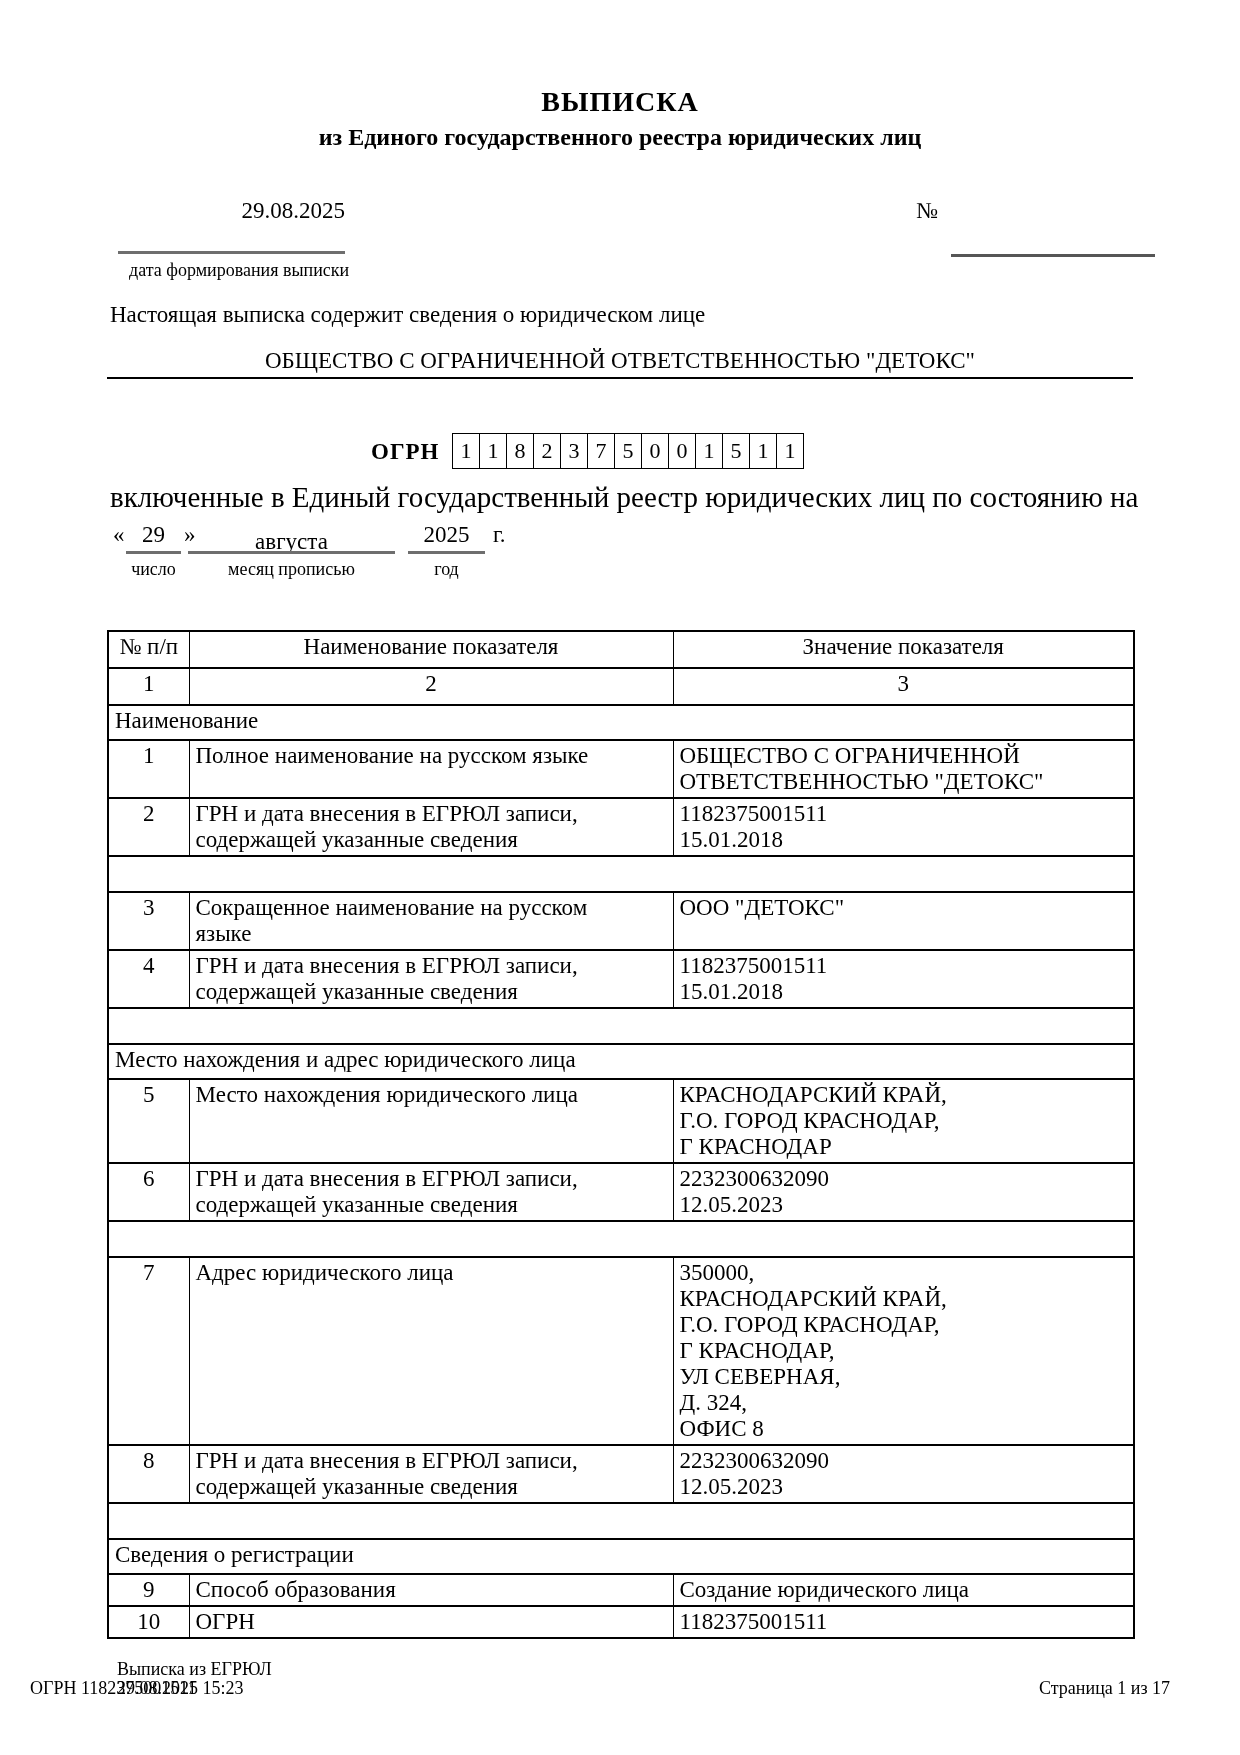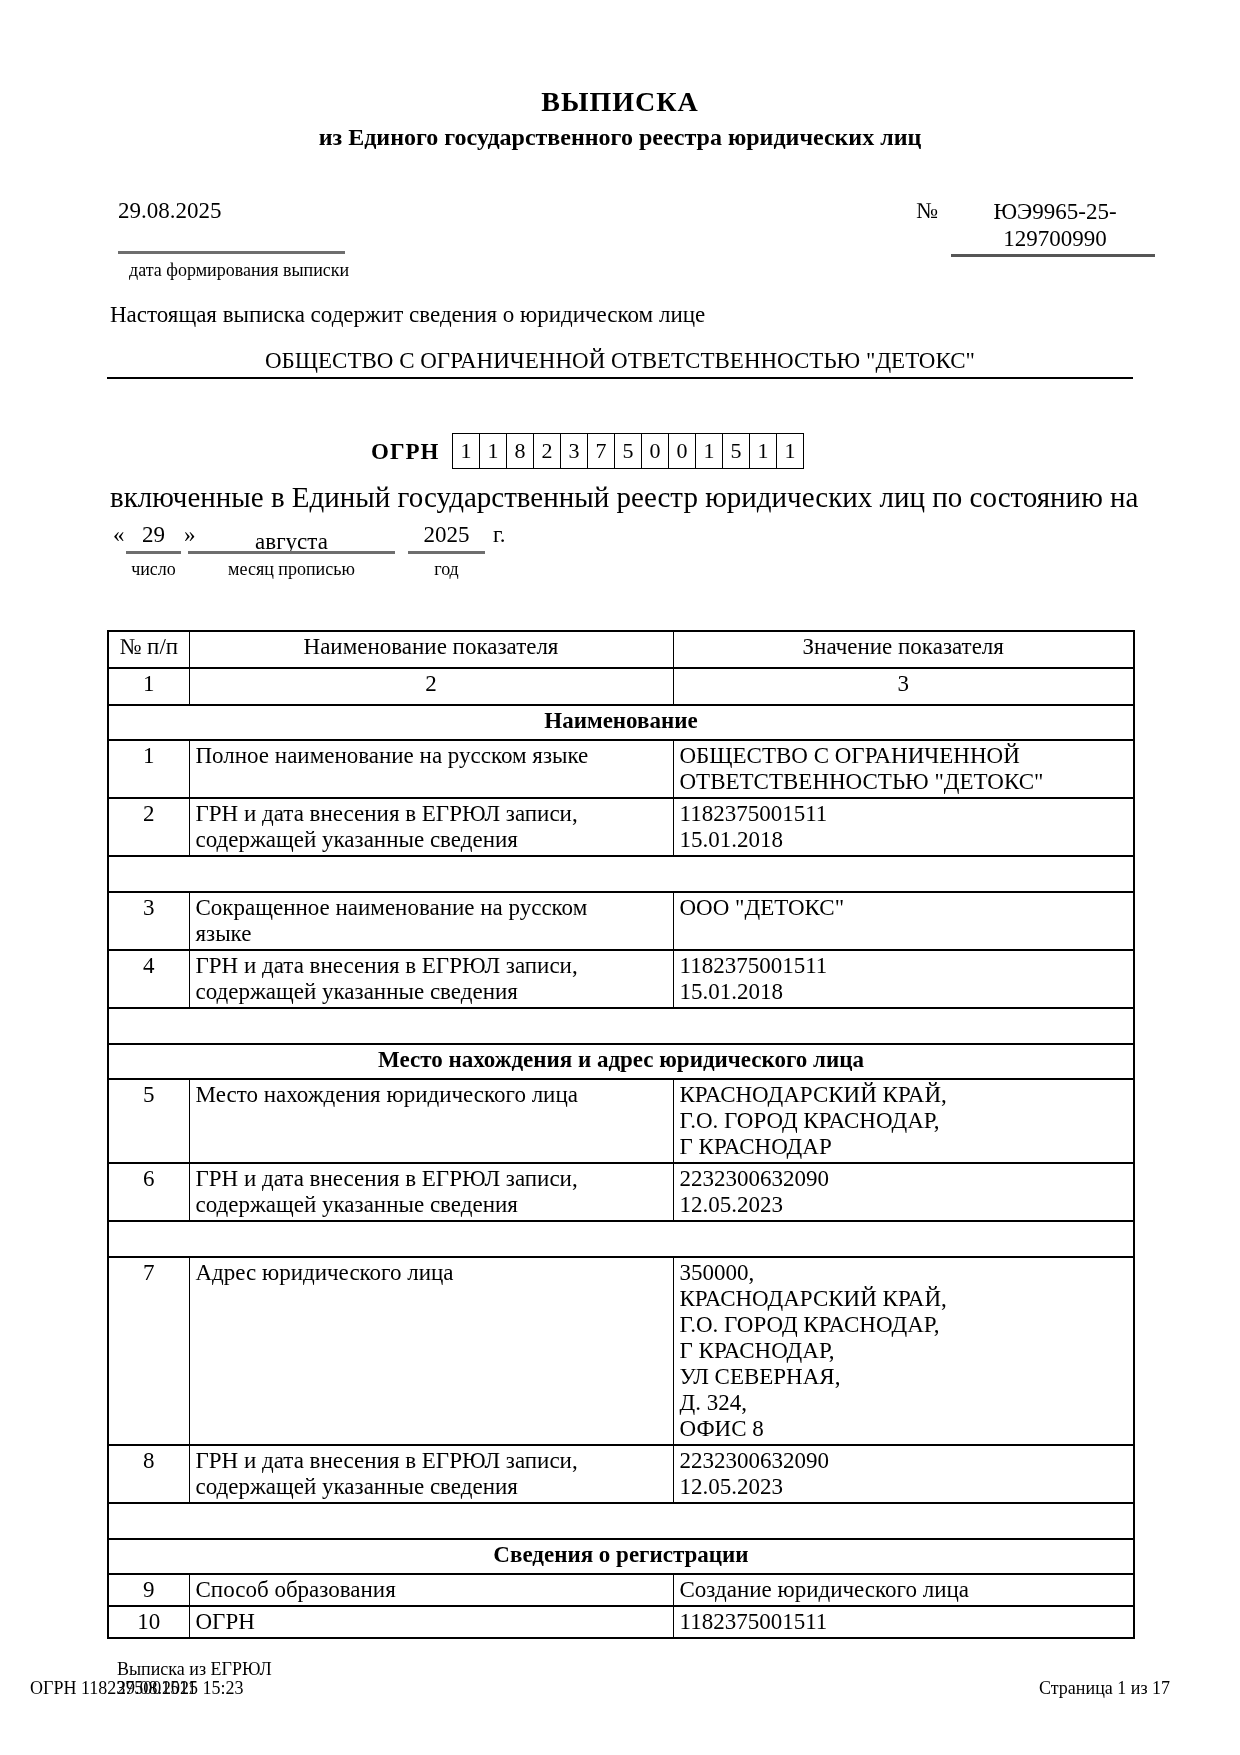--- a/index.html
+++ b/index.html
@@ -21,21 +21,21 @@
     font-size:28px;
     letter-spacing:1px;
   }
   .subtitle{
     top:124px;left:0;right:0;
     text-align:center;
     font-weight:bold;
     font-size:24px;
   }
 
-  .formation-date{top:198px;left:118px;width:227px;text-align:left;font-size:23px;}
+  .formation-date{top:198px;left:118px;width:227px;text-align:right;font-size:23px;}
   .formation-underline{top:251px;left:118px;width:227px;height:3px;background:#6e6e6e;}
   .formation-caption{top:260px;left:129px;font-size:18px;}
 
   .doc-number-label{top:198px;left:916px;font-size:23px;}
   .doc-number{top:198px;left:955px;width:200px;text-align:center;font-size:23px;line-height:27px;}
   .doc-number-underline{top:254px;left:951px;width:204px;height:3px;background:#565656;}
 
   .intro{top:302px;left:110px;font-size:23px;}
 
   .company-name{top:348px;left:107px;width:1026px;text-align:center;font-size:23px;}
@@ -85,22 +85,22 @@
     border-left-width:1px;
     border-right-width:1px;
     padding:2px 6px;
     line-height:26px;
     vertical-align:top;
   }
   table.registry{border:2px solid #000;}
   td.hdr{height:31px;text-align:center;vertical-align:middle;padding:0 4px;}
   td.colnum{height:31px;text-align:center;vertical-align:middle;}
   td.section-cell{
-    height:29px;text-align:center;vertical-align:middle;
-    font-weight:bold;
+    height:29px;text-align:left;vertical-align:middle;
+    font-weight:normal;
   }
   td.spacer-cell{height:30px;border-top:none;border-bottom:none;border-left:none;border-right:none;}
   td.num-cell{text-align:center;}
   td.name-cell{white-space:pre-line;padding-left:9px;}
   td.value-cell{white-space:pre-line;}
 
   .footer-left{top:1660px;left:117px;font-size:18px;line-height:19px;}
   .footer-center{top:1678px;left:0;right:0;text-align:left;font-size:18px;margin-left:30px;}
   .footer-right{top:1678px;right:70px;font-size:18px;}
 </style>
@@ -110,24 +110,20 @@
 <div class="page">
 
   <div class="abs subtitle">из Единого государственного реестра юридических лиц</div>
   <div class="abs title">ВЫПИСКА</div>
 
   <div class="abs formation-date">29.08.2025</div>
   <div class="abs formation-underline"></div>
   <div class="abs formation-caption">дата формирования выписки</div>
 
   <div class="abs doc-number-label">№</div>
-  <div class="abs doc-number">
-    <div>ЮЭ9965-25-</div>
-    <div>129700990</div>
-  </div>
   <div class="abs doc-number-underline"></div>
 
   <div class="abs intro">Настоящая выписка содержит сведения о юридическом лице</div>
 
   <div class="abs company-name">ОБЩЕСТВО С ОГРАНИЧЕННОЙ ОТВЕТСТВЕННОСТЬЮ "ДЕТОКС"</div>
   <div class="abs company-underline"></div>
 
   <div class="abs ogrn-label">ОГРН</div>
   <div class="abs ogrn-boxes" id="ogrn-boxes">
       <div class="ogrn-box">1</div>

